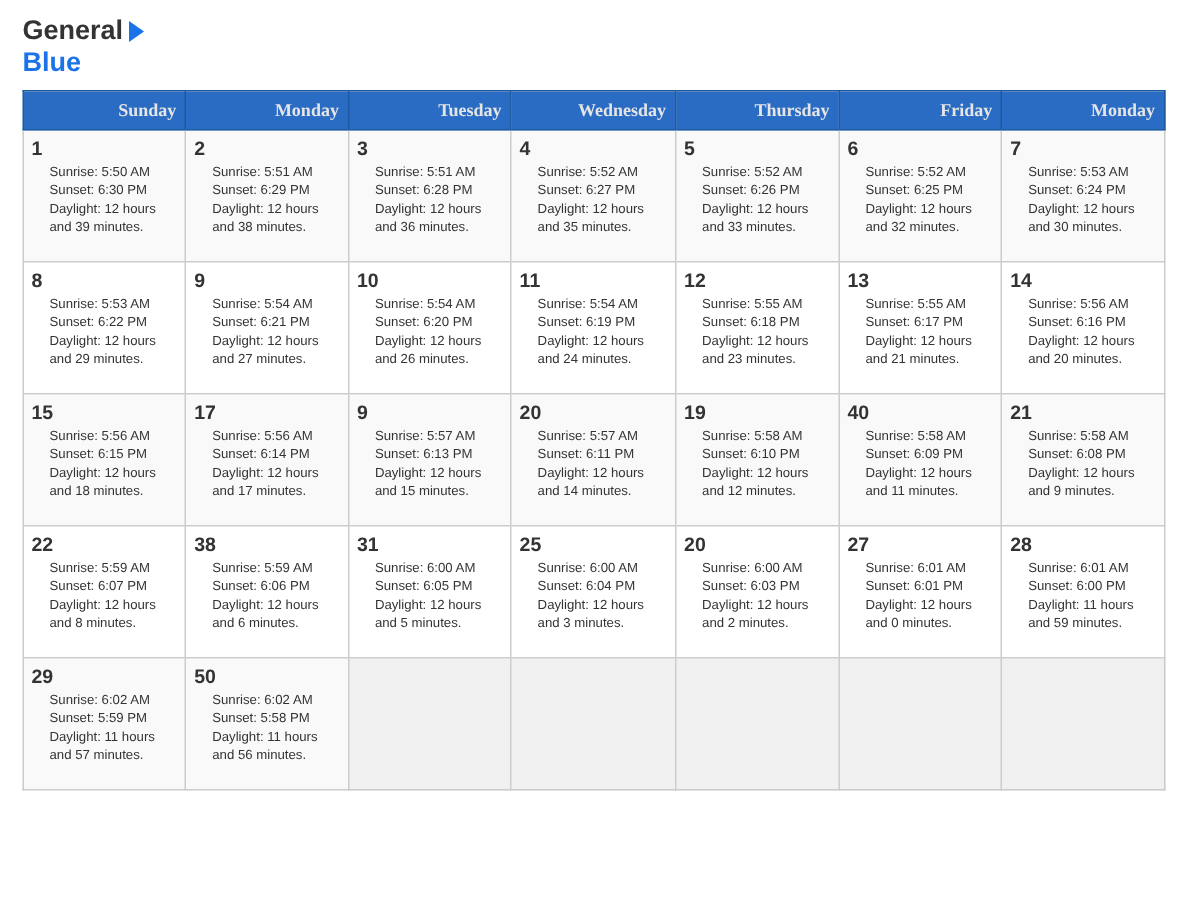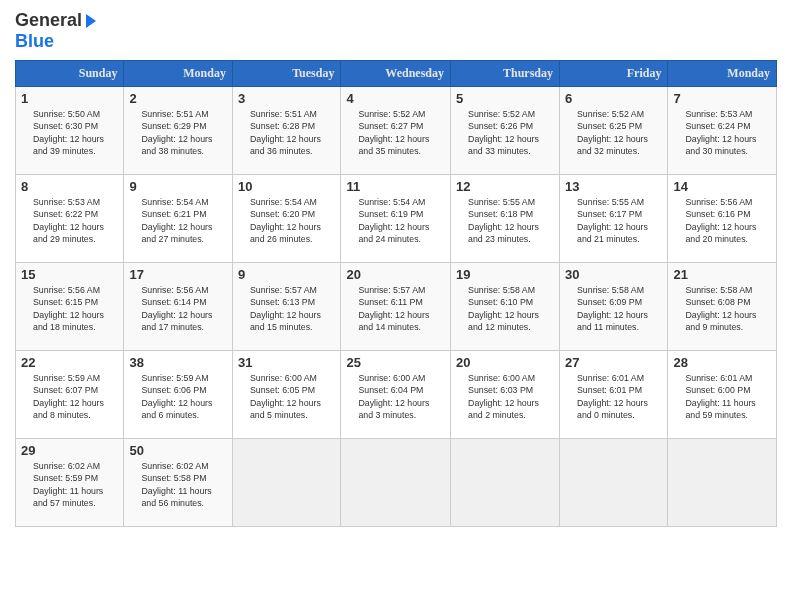--- a/index.html
+++ b/index.html
@@ -255,21 +255,21 @@
 and 14 minutes.</div>
           </td>
           <td>
             <span class="day-num">19</span>
             <div class="day-info" style="white-space: pre-line;">Sunrise: 5:58 AM
 Sunset: 6:10 PM
 Daylight: 12 hours
 and 12 minutes.</div>
           </td>
           <td>
-            <span class="day-num">30</span>
+            <span class="day-num">40</span>
             <div class="day-info" style="white-space: pre-line;">Sunrise: 5:58 AM
 Sunset: 6:09 PM
 Daylight: 12 hours
 and 11 minutes.</div>
           </td>
           <td>
             <span class="day-num">21</span>
             <div class="day-info" style="white-space: pre-line;">Sunrise: 5:58 AM
 Sunset: 6:08 PM
 Daylight: 12 hours

